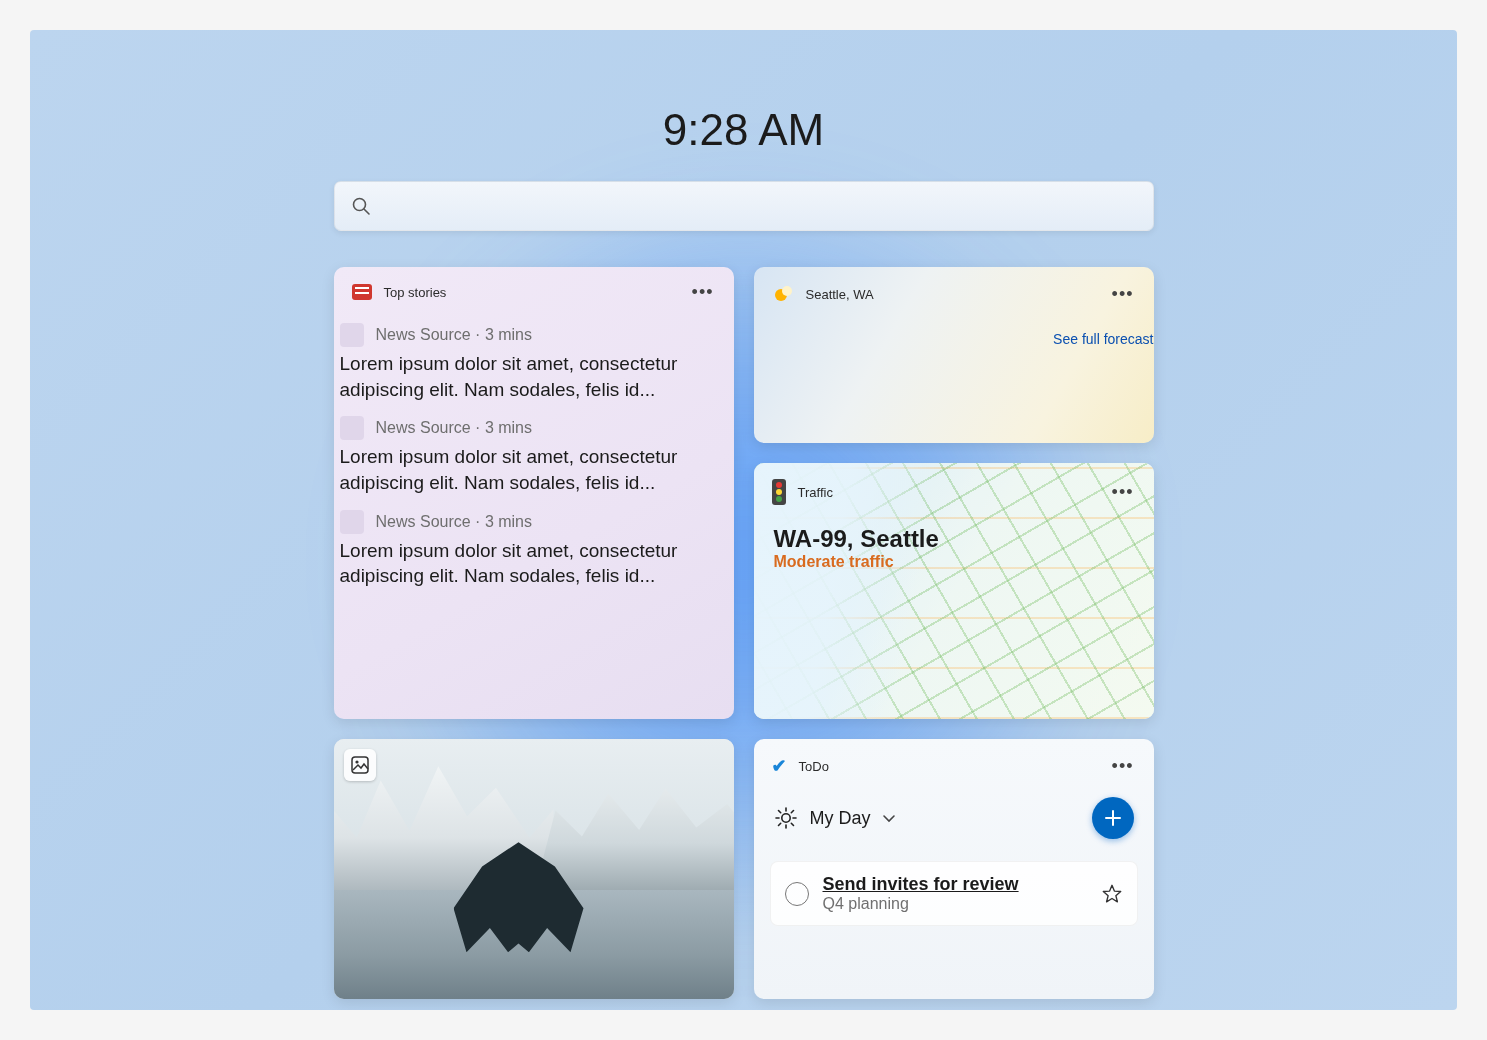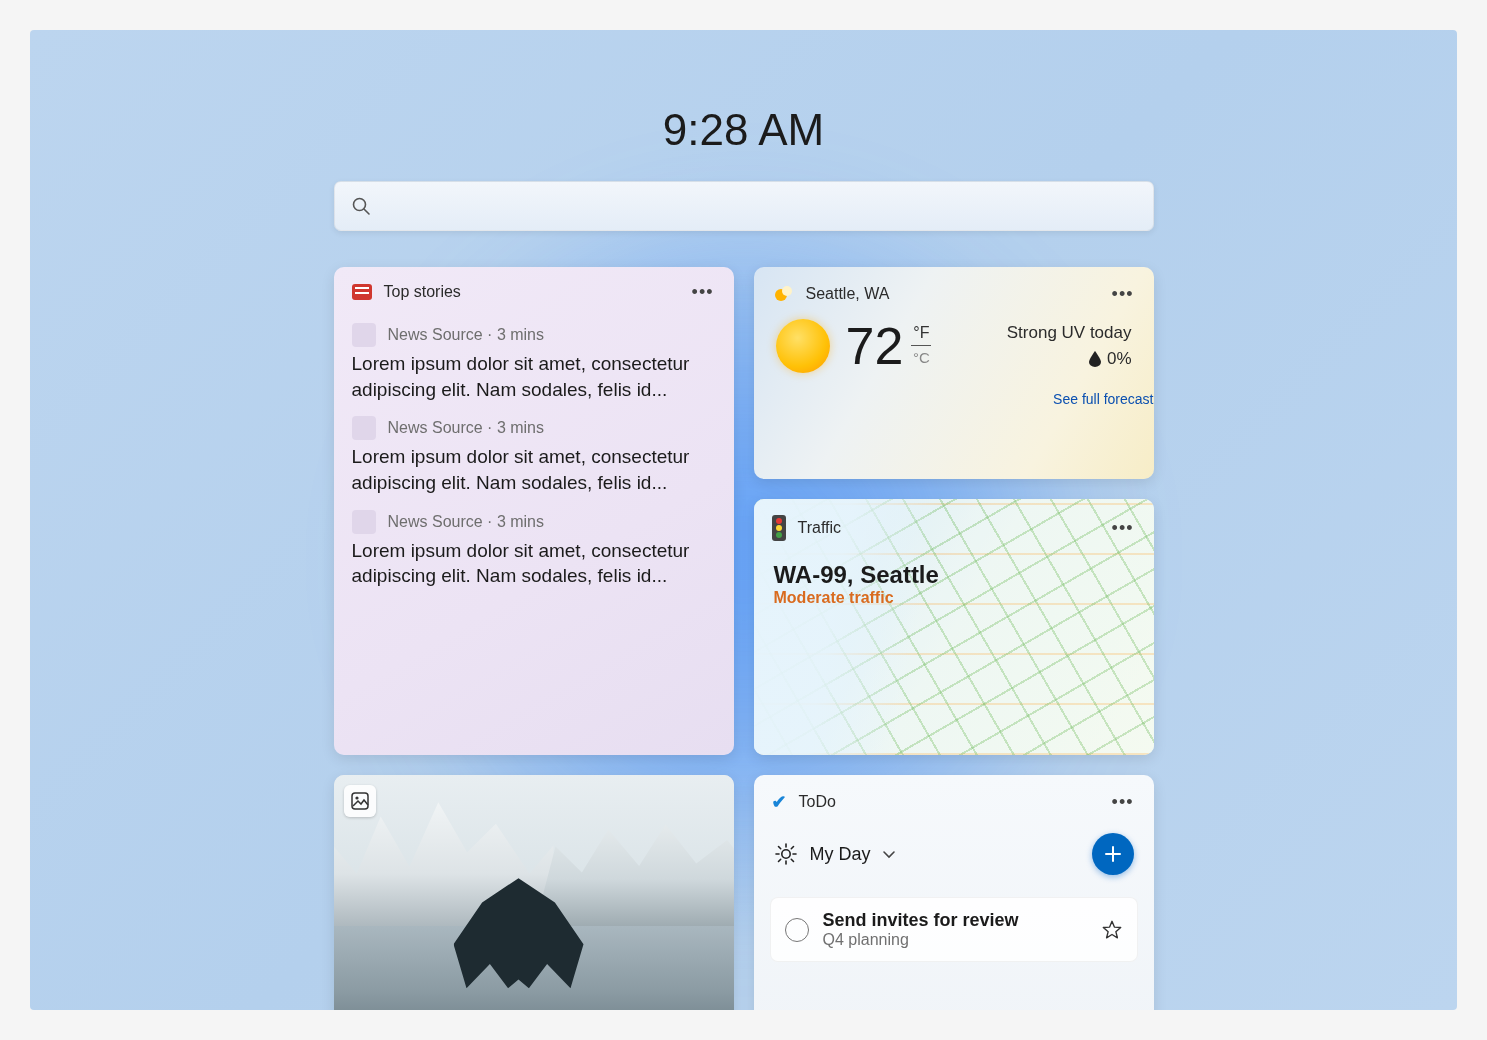--- a/index.html
+++ b/index.html
@@ -50,33 +50,33 @@
 
   .card {
     background: #fff;
     border-radius: 10px;
     box-shadow: 0 4px 14px rgba(0,0,0,0.10);
     overflow: hidden;
     position: relative;
   }
 
   .card-hdr { display: flex; align-items: center; padding: 16px 18px 8px 18px; }
-  .card-hdr .title { font-size: 16px; font-weight: 400; color: #2b2b2b; margin-left: 12px; }
+  .card-hdr .title { font-size: 13px; font-weight: 400; color: #2b2b2b; margin-left: 12px; }
   .card-hdr .more { margin-left: auto; color: #444; font-size: 18px; letter-spacing: 1px; line-height: 6px; cursor: pointer; padding: 6px 2px;}
 
   
   .news-card { background: linear-gradient(150deg, #f1e9f7 0%, #ece3f4 60%, #e7def1 100%); grid-row: span 2; }
-  .news-body { padding: 0 18px 18px 18px; }
+  .news-body { padding: 0 18px 18px 6px; }
   .news-item { padding: 14px 0 0 0; }
   .news-meta { display: flex; align-items: center; font-size: 16px; color: #6e6e6e; margin-bottom: 4px; }
   .news-meta .thumb { width: 24px; height: 24px; background: #e0d6ea; border-radius: 4px; margin-right: 12px; }
   .news-headline { font-size: 19px; line-height: 1.35; color: #1b1b1b; }
 
   
-  .weather-card { background: linear-gradient(120deg, #d7e5f3 0%, #eef2f3 35%, #f8f3df 75%, #f7edc7 100%); height: 212px;}
+  .weather-card { background: linear-gradient(120deg, #d7e5f3 0%, #eef2f3 35%, #f8f3df 75%, #f7edc7 100%); height: 176px;}
   .weather-body { display: flex; padding: 6px 22px 0 22px; align-items: center; }
   .sun {
     width: 54px; height: 54px; border-radius: 50%;
     background: radial-gradient(circle at 40% 35%, #ffe066 0%, #ffc107 60%, #ff9800 100%);
     box-shadow: 0 0 10px rgba(255,170,0,0.4);
     margin-right: 16px;
     flex: 0 0 auto;
   }
   .temp-block { display: flex; align-items: flex-start; }
   .temp-val { font-size: 52px; font-weight: 400; color: #1b1b1b; line-height: 1; }
@@ -149,21 +149,21 @@
     margin-left:auto; width:42px; height:42px; border-radius:50%;
     background:#0067c0; display:flex; align-items:center; justify-content:center;
     box-shadow: 0 2px 6px rgba(0,100,200,0.4);
   }
   .task {
     margin: 22px 16px 0 16px; background: rgba(255,255,255,0.85);
     border: 1px solid rgba(0,0,0,0.05);
     border-radius: 8px; padding: 12px 14px; display:flex; align-items:center;
   }
   .task .circle { width:24px; height:24px; border-radius:50%; border:1.5px solid #777; margin-right:14px;}
-  .task .tname { font-size:18px; font-weight:600; color:#1b1b1b;}
+  .task .tname { font-size:18px; font-weight:600; color:#1b1b1b;text-decoration:underline;}
   .task .tsub { font-size:16px; color:#707070;}
   .task .star { margin-left:auto; }
 
   .news-icon { width:20px; height:16px; background:#d0372f; border-radius:3px; position:relative;}
   .news-icon::before, .news-icon::after { content:""; position:absolute; background:#fff; left:3px; right:3px; height:2px;}
   .news-icon::before { top:3px;} .news-icon::after { top:8px;}
   .stoplight { width:14px; height:26px; background:#444; border-radius:3px; display:flex; flex-direction:column; align-items:center; justify-content:space-evenly; padding:2px 0;}
   .stoplight span { width:6px; height:6px; border-radius:50%; }
   .stoplight .r{background:#e53935;} .stoplight .y{background:#fdd835;} .stoplight .g{background:#43a047;}
   .check-icon { color:#1985d8; font-size:18px; font-weight:bold;}
@@ -224,40 +224,20 @@
       </div>
 
       <div class="card weather-card">
         <div class="card-hdr">
           <svg width="22" height="22" viewBox="0 0 22 22">
             <circle cx="9" cy="12" r="6" fill="#ffb300"></circle>
             <circle cx="15" cy="8" r="5" fill="#fff3c9"></circle>
           </svg>
           <div class="title">Seattle, WA</div>
           <div class="more">•••</div>
-        </div>
-        <div class="weather-body">
-          <div class="sun"></div>
-          <div class="temp-block">
-            <div class="temp-val">72</div>
-            <div class="units">
-              <span class="deg">°F</span>
-              <span class="divider"></span>
-              <span class="c">°C</span>
-            </div>
-          </div>
-          <div class="weather-right">
-            <div>Strong UV today</div>
-            <div class="precip">
-              <svg width="12" height="16" viewBox="0 0 12 16">
-                  <path d="M6 0 C6 0 0 8 0 11 A6 5 0 0 0 12 11 C12 8 6 0 6 0 Z" fill="#222"></path>
-                </svg>
-              <span>0%</span>
-            </div>
-          </div>
         </div>
         <div class="forecast-link">See full forecast</div>
       </div>
 
       <div class="card traffic-card">
         <div class="mapbg"></div>
         <div class="mapfade"></div>
         <div class="card-hdr">
           <div class="stoplight">
               <span class="r"></span>

